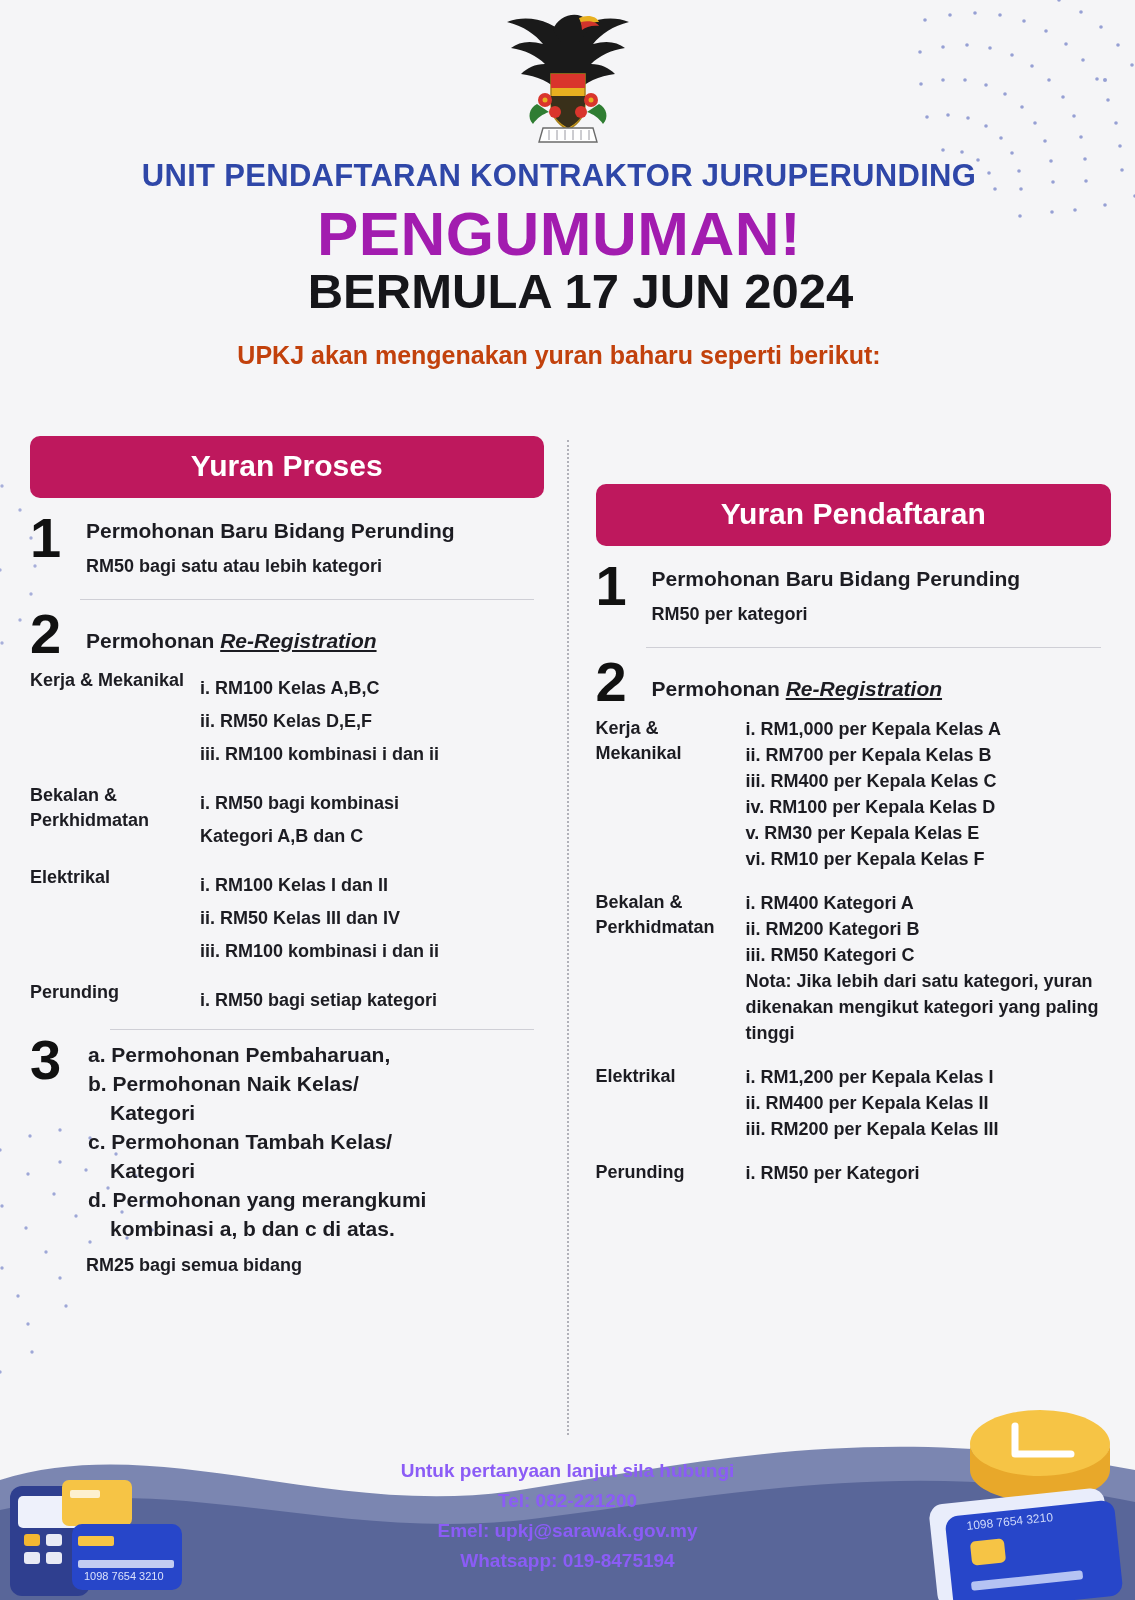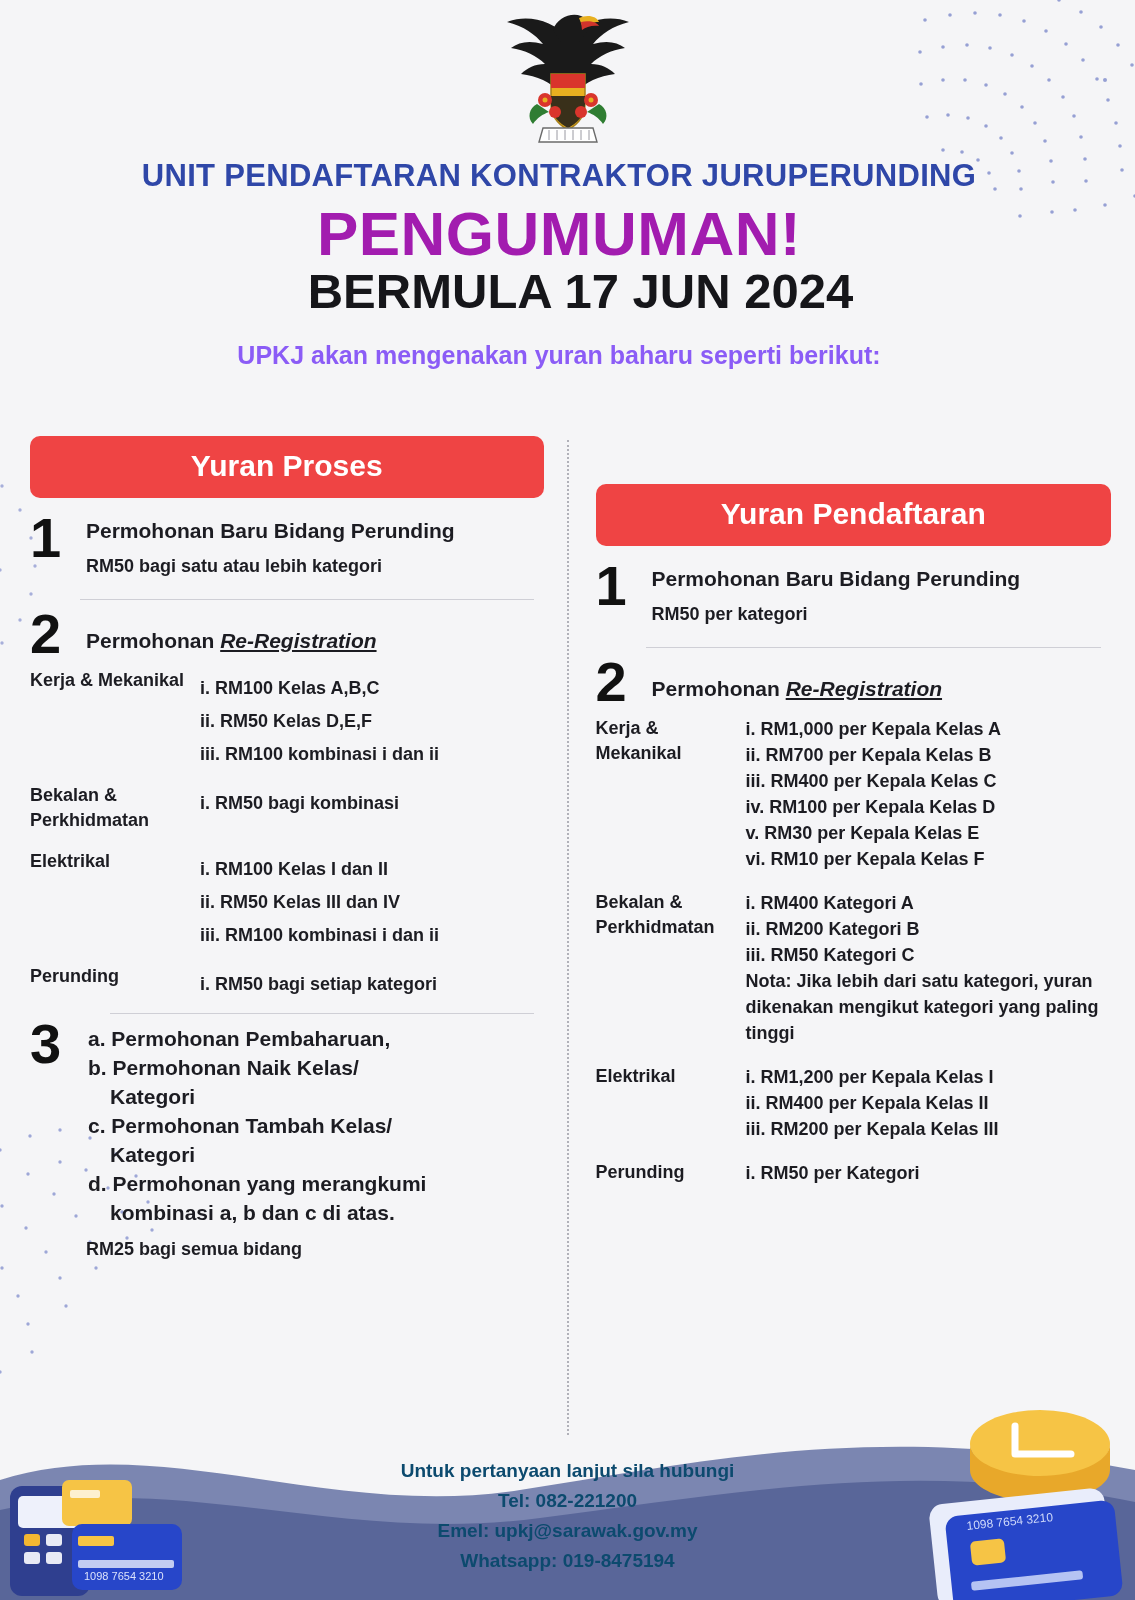--- a/index.html
+++ b/index.html
@@ -31,35 +31,35 @@
     color:#2f47a8;font-size:31px;font-weight:bold;letter-spacing:.3px;
     white-space:nowrap;
   }
   .title-red{
     color:#a21caf;font-size:62px;font-weight:bold;margin-top:4px;letter-spacing:.5px;
   }
   .title-black{
     color:#16161a;font-size:49px;font-weight:bold;margin-top:-6px;letter-spacing:0px;margin-left:43px;
   }
   .subtitle{
-    color:#8b5cf6;font-size:25px;font-weight:bold;margin-top:22px;
+    color:#c2410c;font-size:25px;font-weight:bold;margin-top:22px;
   }
 
   .cols{position:absolute;top:436px;left:0;right:0;display:flex;}
   .col{width:50%;box-sizing:border-box;padding:0 28px;position:relative;}
   .col.left{padding-left:30px;padding-right:24px;}
   .col.right{padding-left:28px;padding-right:24px;margin-top:48px;}
 
   .divider-v{
     position:absolute;top:440px;bottom:165px;left:567px;width:0;
     border-left:2px dotted #7a7a88;opacity:.55;
   }
 
   .banner{
-    background:#ef4444;color:#fff;border-radius:10px;
+    background:#be185d;color:#fff;border-radius:10px;
     text-align:center;font-size:30px;font-weight:bold;
     padding:13px 10px 15px;
   }
 
   .item{display:flex;margin-top:16px;}
   .num{
     font-size:56px;font-weight:bold;line-height:48px;color:#111;
     width:56px;flex:0 0 56px;
   }
   .item-body{flex:1;padding-top:4px;}
@@ -81,21 +81,21 @@
 
   .list3{font-size:21px;font-weight:bold;line-height:29px;}
   .list3 div{padding-left:2px;}
   .list3 .sub{padding-left:24px;}
 
   .footer{
     position:absolute;left:0;right:0;bottom:0;height:190px;
   }
   .footer-text{
     position:absolute;left:0;right:0;bottom:24px;text-align:center;
-    font-size:19px;font-weight:bold;line-height:30px;color:#0c4a6e;
+    font-size:19px;font-weight:bold;line-height:30px;color:#8b5cf6;
   }
   .wave{position:absolute;left:0;right:0;bottom:0;height:190px;}
   .card-left{position:absolute;left:0;bottom:0;width:190px;height:160px;}
   .wallet-right{position:absolute;right:0;bottom:0;width:260px;height:200px;}
 </style>
 </head>
 <body>
 
 <div class="poster">
 
@@ -322,20 +322,21 @@
           <div class="vals">
             <div>i. RM100 Kelas A,B,C</div>
             <div>ii. RM50 Kelas D,E,F</div>
             <div>iii. RM100 kombinasi i dan ii</div>
           </div>
         </div>
         <div class="row">
           <div class="lbl">Bekalan &amp; Perkhidmatan</div>
           <div class="vals">
             <div>i. RM50 bagi kombinasi</div>
+            <div>Kategori A,B dan C</div>
           </div>
         </div>
         <div class="row">
           <div class="lbl">Elektrikal</div>
           <div class="vals">
             <div>i. RM100 Kelas I dan II</div>
             <div>ii. RM50 Kelas III dan IV</div>
             <div>iii. RM100 kombinasi i dan ii</div>
           </div>
         </div>

